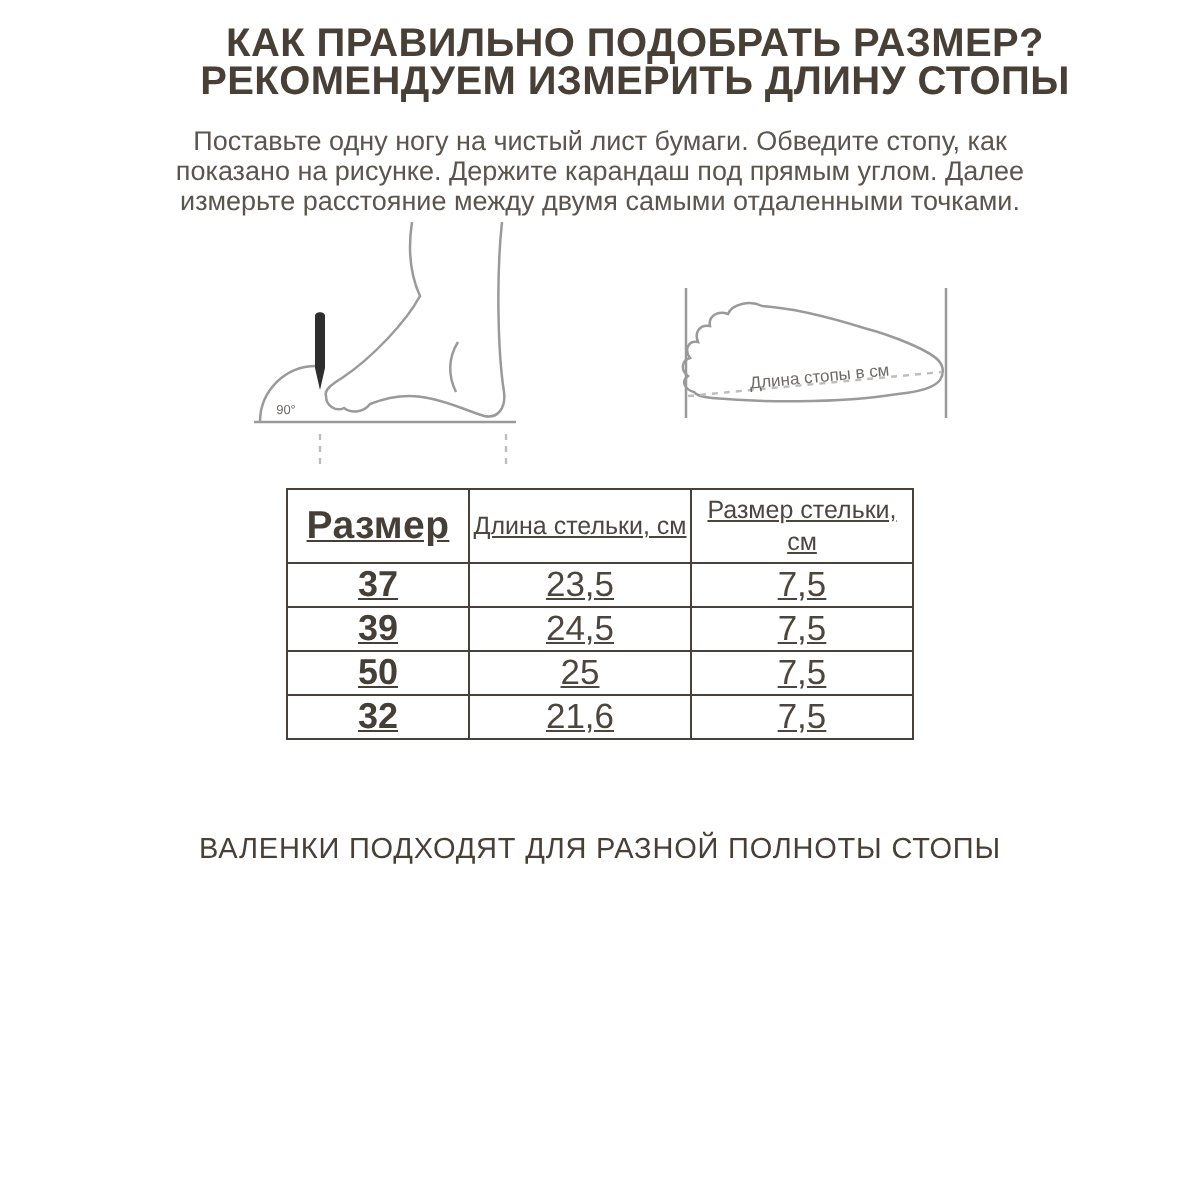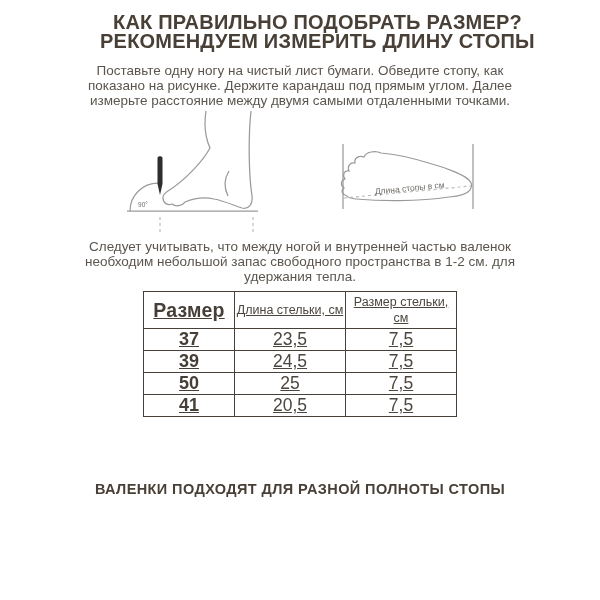--- a/index.html
+++ b/index.html
@@ -64,23 +64,23 @@
     padding: 3px 6px;
   }
   .size-table td {
     height: 19px;
     font-size: 17.5px;
     color: #4c463f;
   }
   .size-table td.size { font-weight: 700; font-size: 18px; color: #453f38; }
 
   .footer {
-    margin-top: 64px;
+    margin-top: 47px;
     font-size: 14.5px;
-    font-weight: 700;
+    font-weight: 400;
     letter-spacing: 0.4px;
     color: #483f36;
   }
 
   svg { display: block; }
   .sketch { stroke: #9a9a9a; stroke-width: 1.25; fill: none; }
   .dashline { stroke: #bdbdbd; stroke-width: 1.2; fill: none; stroke-dasharray: 3,3; }
   .fig-label { fill: #6e6a66; font-family: "Liberation Sans", sans-serif; }
 </style>
 </head>
@@ -128,21 +128,20 @@
                C134,40 134,44 132,47
                C129,51 121,53 111,54
                C80,59 40,58 18,56
                C13,55.5 10,54.5 9,53 Z"></path>
       <path class="dashline" d="M6,55 L133,43"></path>
       <text class="fig-label" font-size="8.5" text-anchor="middle" transform="translate(72,48) rotate(-5.5)">Длина стопы в см</text>
     </svg>
 
   </div>
 
-  <p class="paragraph note">Следует учитывать, что между ногой и внутренней частью валенок необходим небольшой запас свободного пространства в 1-2 см. для удержания тепла.</p>
 
   <table class="size-table">
     <thead>
       <tr>
         <th class="th-size">Размер</th>
         <th class="th-small">Длина стельки, см</th>
         <th class="th-small">Размер стельки, см</th>
       </tr>
     </thead>
     <tbody>
@@ -155,22 +154,22 @@
         <td class="size">39</td>
         <td>24,5</td>
         <td>7,5</td>
       </tr>
       <tr>
         <td class="size">50</td>
         <td>25</td>
         <td>7,5</td>
       </tr>
       <tr>
-        <td class="size">41</td>
-        <td>20,5</td>
+        <td class="size">32</td>
+        <td>21,6</td>
         <td>7,5</td>
       </tr>
     </tbody>
   </table>
 
   <p class="footer">ВАЛЕНКИ ПОДХОДЯТ ДЛЯ РАЗНОЙ ПОЛНОТЫ СТОПЫ</p>
 
 </div>
 
 </body></html>

